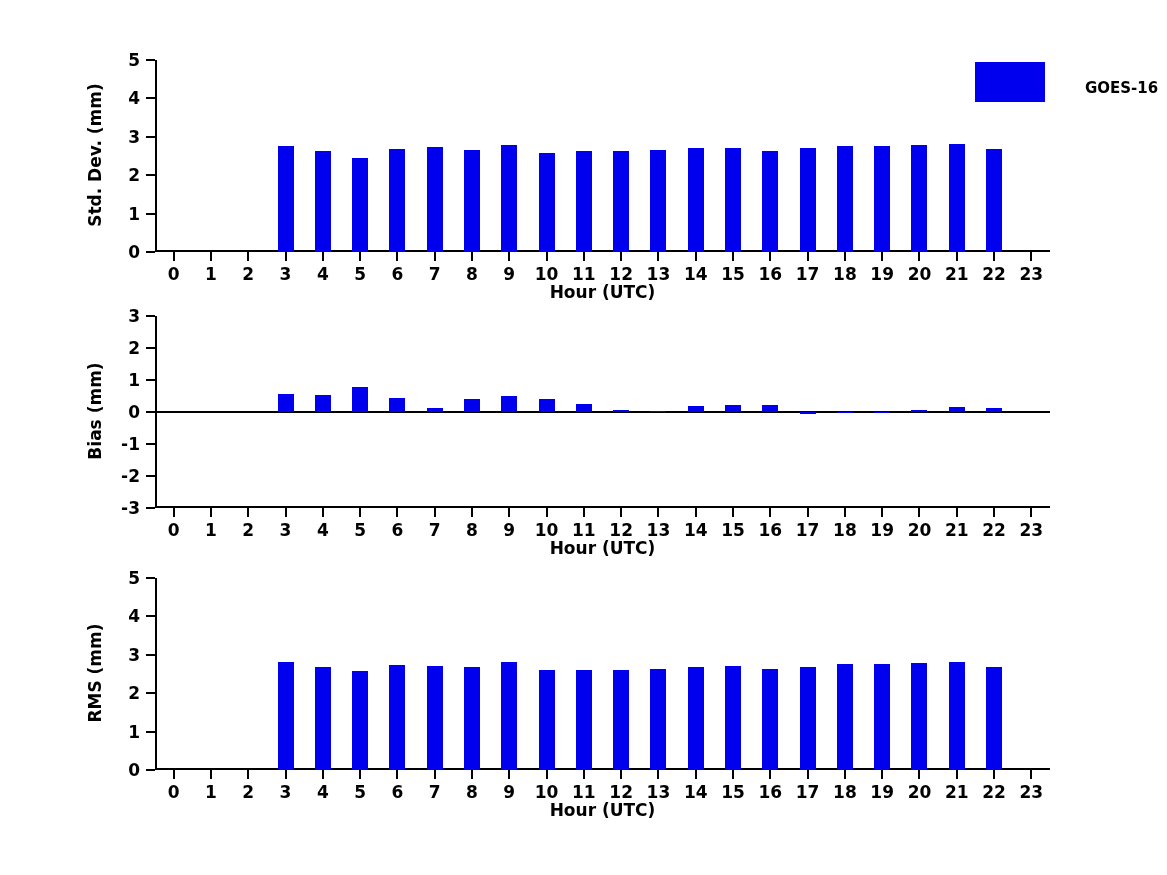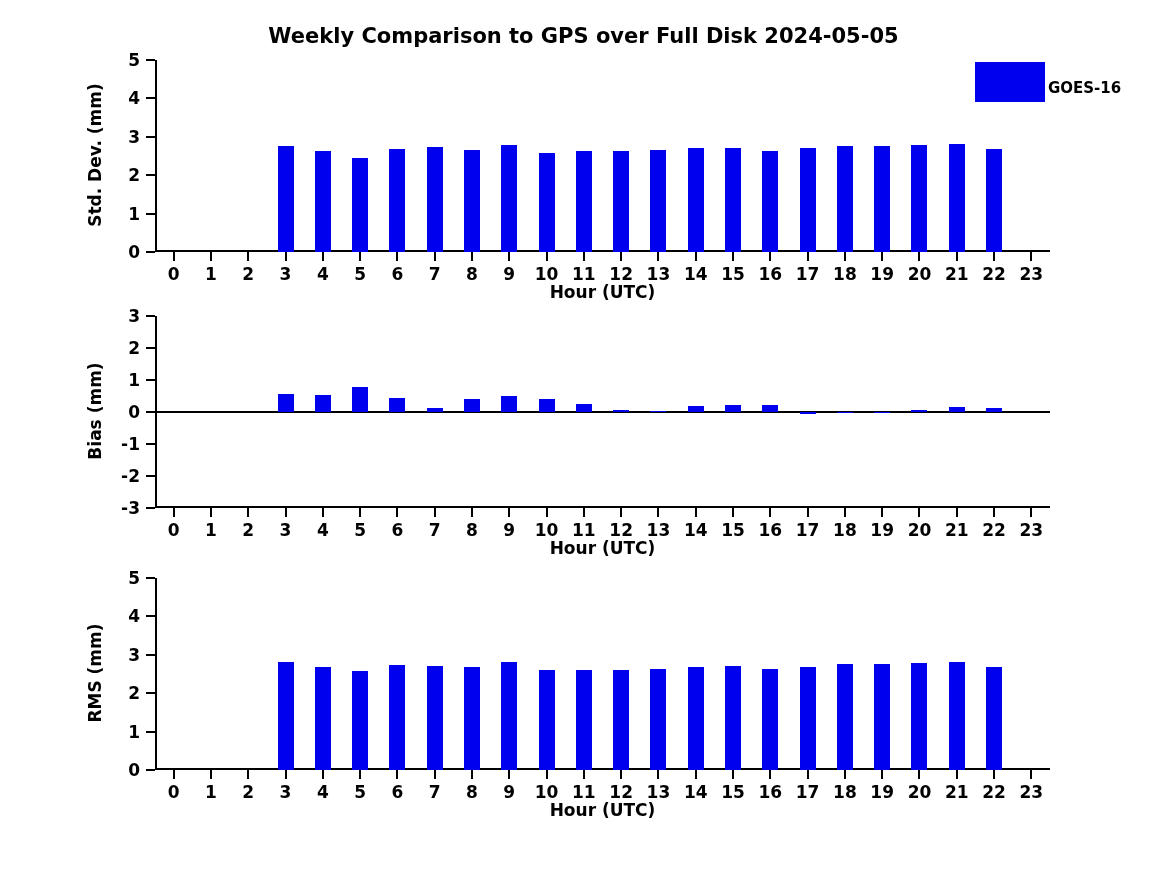--- a/index.html
+++ b/index.html
@@ -126,21 +126,20 @@
     font-size: 15px;
     font-weight: bold;
     white-space: nowrap;
   }
 </style>
 </head>
 <body>
 
 <div class="figure">
 
-  <div class="fig-title">Weekly Comparison to GPS over Full Disk 2024-05-05</div>
 
   <div class="panel" id="panel0" style="top:60px; height:230px;">
     <div class="plot-area" id="plot0" style="top:0; height:192px;">
       <div class="axis-line spine-left"></div>
       <div class="axis-line spine-bottom"></div>
     <div class="tick-y" style="top: 191px;"></div>
         <div class="ylabel-val" style="top: 192px;">0</div>
         <div class="tick-y" style="top: 152.6px;"></div>
         <div class="ylabel-val" style="top: 153.6px;">1</div>
         <div class="tick-y" style="top: 114.2px;"></div>
@@ -399,15 +398,15 @@
       <div class="xtick-label" style="left: 807.604px; top: 204px;">17</div>
       <div class="xtick-label" style="left: 844.896px; top: 204px;">18</div>
       <div class="xtick-label" style="left: 882.188px; top: 204px;">19</div>
       <div class="xtick-label" style="left: 919.479px; top: 204px;">20</div>
       <div class="xtick-label" style="left: 956.771px; top: 204px;">21</div>
       <div class="xtick-label" style="left: 994.062px; top: 204px;">22</div>
       <div class="xtick-label" style="left: 1031.35px; top: 204px;">23</div>
     </div>
 
   <div class="legend-swatch" style="left:975px; top:62px; width:68px; height:38px;"></div>
-  <div class="legend-label" style="left:1048px; top:79px;">GOES-16</div>
+  <div class="legend-label" style="left:1085px; top:79px;">GOES-16</div>
 
 </div>
 
 </body></html>

